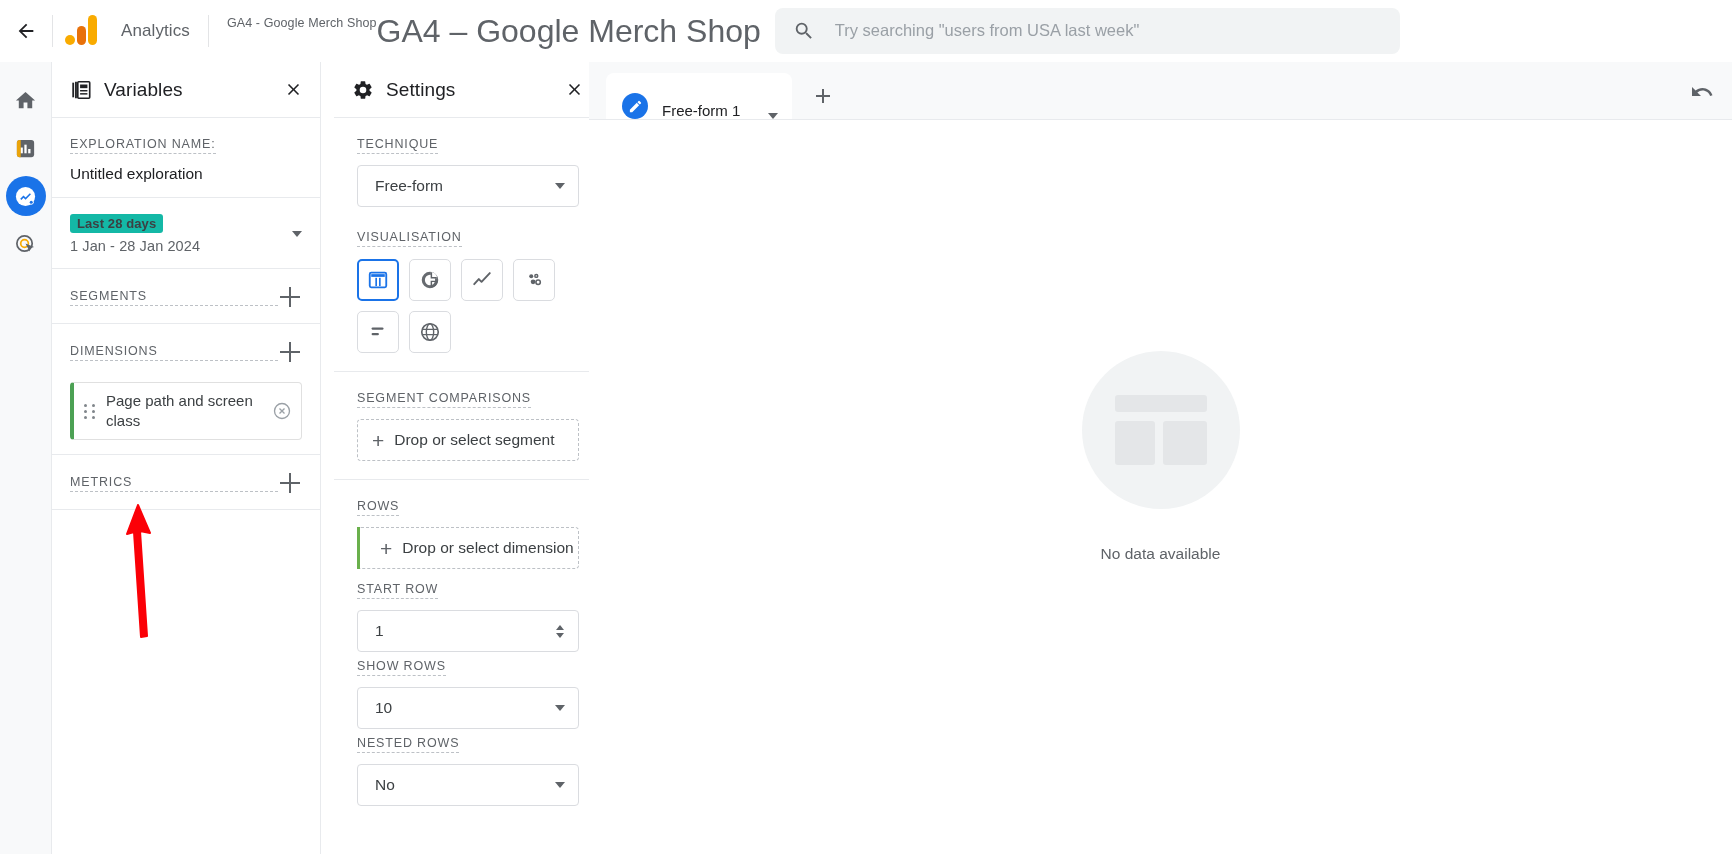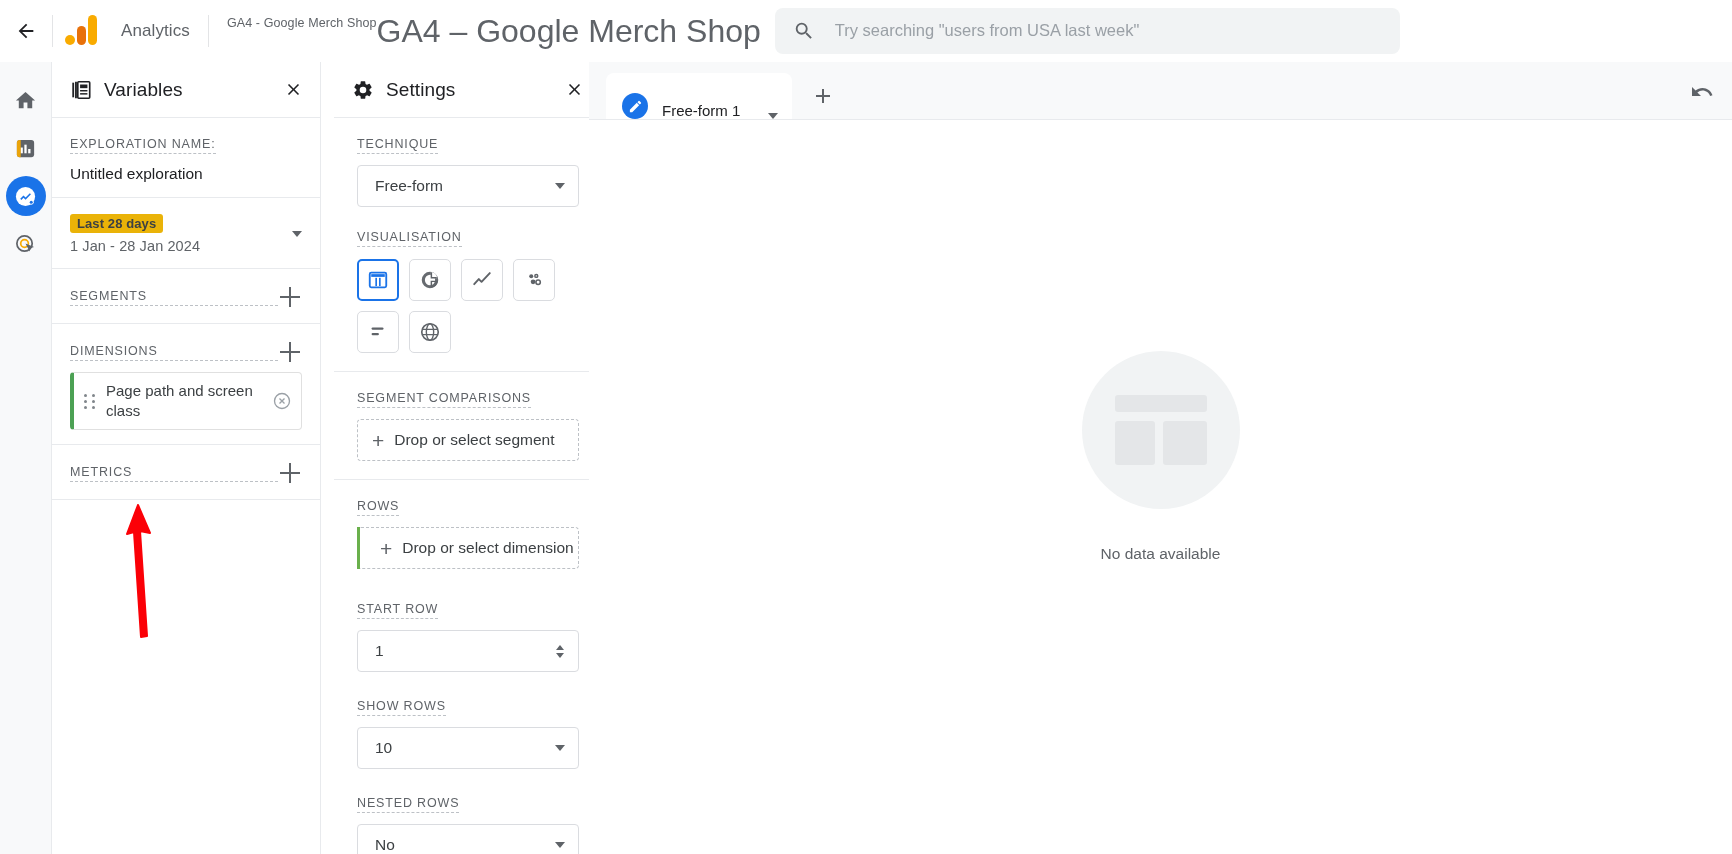--- a/index.html
+++ b/index.html
@@ -73,52 +73,52 @@
   .vsec { padding: 16px 18px 14px 18px; border-bottom: 1px solid #e8eaed; }
   .vlabel {
     font-size: 12.5px; color: #5f6368; letter-spacing: .85px;
     border-bottom: 1px dashed #bdc1c6; display: inline-block; padding-bottom: 2px;
   }
   .vvalue { font-size: 15.5px; color: #202124; margin-top: 11px; }
 
   .daterow { display: flex; align-items: center; cursor: pointer; }
   .date-main { flex: 1; }
   .date-chip {
-    display: inline-block; background: #eab308; color: #3c4043; font-size: 13px;
+    display: inline-block; background: #14b8a6; color: #3c4043; font-size: 13px;
     font-weight: bold; padding: 2px 7px; border-radius: 3px; letter-spacing: .1px;
   }
   .date-range { font-size: 14.5px; color: #5f6368; margin-top: 5px; letter-spacing: .1px; }
   .caret { width: 0; height: 0; border-left: 5.5px solid transparent; border-right: 5.5px solid transparent; border-top: 6px solid #5f6368; }
 
   .sec-hdr { display: flex; align-items: center; }
   .sec-hdr .vlabel { flex: 1; }
   .plus {
     width: 24px; height: 24px; position: relative; cursor: pointer; flex: 0 0 auto;
   }
   .plus::before, .plus::after {
     content: ""; position: absolute; background: #5f6368;
   }
   .plus::before { left: 2px; right: 2px; top: 11px; height: 2px; }
   .plus::after { top: 2px; bottom: 2px; left: 11px; width: 2px; }
 
   .chip {
-    margin-top: 8px; display: flex; align-items: center; min-height: 50px;
+    margin-top: 18px; display: flex; align-items: center; min-height: 50px;
     background: #fff; border: 1px solid #e0e0e0; border-left: 4px solid #4ca154;
     border-radius: 4px; padding: 8px 8px 8px 10px; cursor: pointer;
   }
   .drag-dots { width: 12px; flex: 0 0 auto; display: grid; grid-template-columns: 4px 4px; gap: 3px 4px; margin-right: 10px; }
   .drag-dots i { width: 3px; height: 3px; background: #80868b; border-radius: 50%; display: block; }
   .chip-label { flex: 1; font-size: 15px; color: #3c4043; line-height: 20px; }
   .chip-x { width: 22px; height: 22px; flex: 0 0 auto; display: flex; align-items: center; justify-content: center; cursor: pointer; }
 
   
   .sbody { padding: 0 0 20px 0; }
   .sgroup { padding: 16px 22px 18px 23px; border-bottom: 1px solid #e8eaed; }
   .sgroup.nb { border-bottom: none; }
-  .sfield { padding: 0 22px 0 23px; margin-top: 24px; }
+  .sfield { padding: 0 22px 0 23px; margin-top: 4px; }
 
   .select {
     margin-top: 11px; height: 42px; border: 1px solid #dadce0; border-radius: 4px;
     display: flex; align-items: center; padding: 0 13px 0 17px; cursor: pointer; background: #fff;
   }
   .select span.val { flex: 1; font-size: 15.5px; color: #3c4043; }
 
   .vizgrid { margin-top: 12px; display: flex; flex-wrap: wrap; gap: 10px; width: 214px; }
   .vizbtn {
     width: 42px; height: 42px; border: 1px solid #dadce0; border-radius: 5px;

